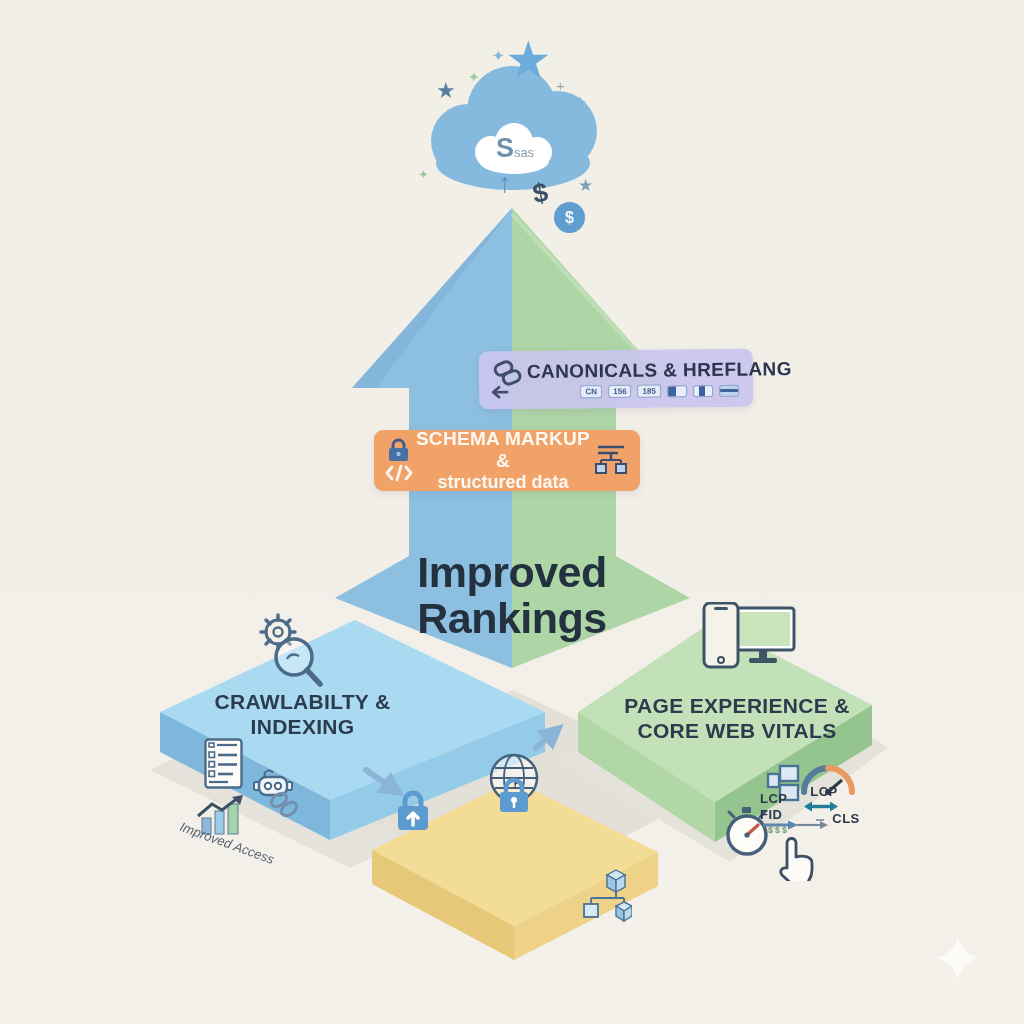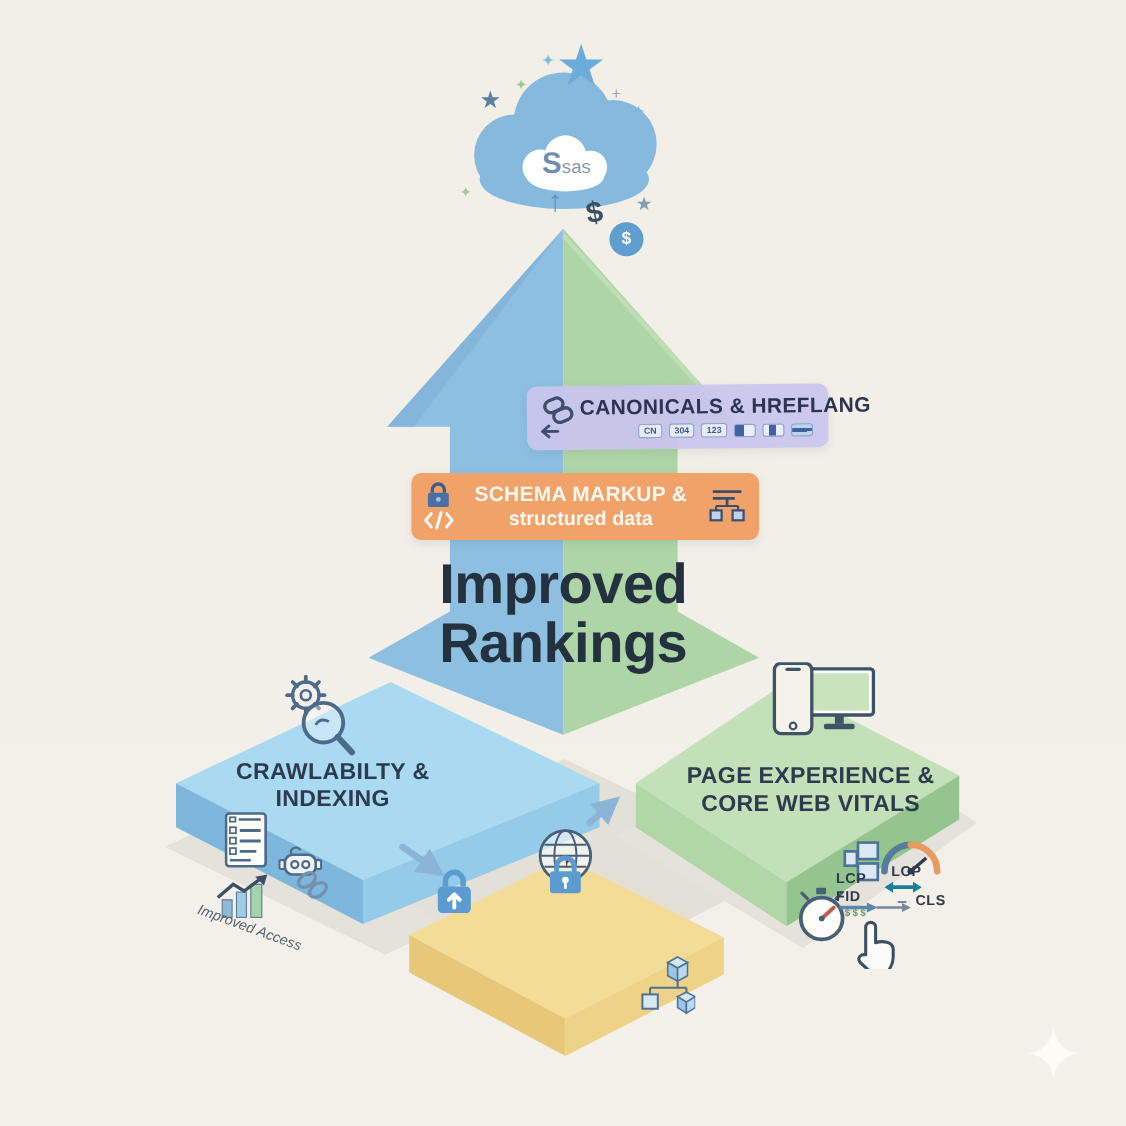--- a/index.html
+++ b/index.html
@@ -5,30 +5,30 @@
   html,body{margin:0;padding:0;background:#e9e6df;}
   #stage{
     position:relative;width:1024px;height:1024px;overflow:hidden;
     background:linear-gradient(180deg,#f2efe7 0%,#f2efe8 55%,#f4f1ea 100%);
     font-family:"Liberation Sans", sans-serif;
   }
   .abs{position:absolute;}
   svg{display:block;}
   
   .headline{
-    left:372px;top:504px;width:280px;text-align:center;
-    font-size:51px;font-weight:700;color:#24313f;line-height:1.06;letter-spacing:-0.5px;
+    left:372px;top:550px;width:280px;text-align:center;
+    font-size:43px;font-weight:700;color:#24313f;line-height:1.06;letter-spacing:-0.5px;
   }
   .plat-label{font-weight:700;color:#2c3b4d;text-align:center;letter-spacing:0.3px;}
   .label-left{left:195px;top:690px;width:215px;font-size:21px;line-height:1.18;}
   .label-right{left:617px;top:694px;width:240px;font-size:21px;line-height:1.18;}
   .label-center{left:402px;top:818px;width:220px;font-size:22px;line-height:1.22;}
   .cloud-text{left:477px;top:133px;width:76px;text-align:center;color:#7290ae;white-space:nowrap;}
   .cloud-text .big{font-size:27px;font-weight:700;}
-  .cloud-text .small{font-size:17px;font-weight:400;color:#8399ac;}
+  .cloud-text .small{font-size:13px;font-weight:400;color:#8399ac;}
   .improved-access{
     left:183px;top:819px;width:110px;font-size:13px;font-style:italic;color:#55626f;
     transform:rotate(20deg);transform-origin:left top;white-space:nowrap;
   }
   .metric{font-size:13px;font-weight:700;color:#2c3a4c;letter-spacing:0.5px;}
   .m-gauge{left:804px;top:784px;width:40px;text-align:center;}
   .m-lcp{left:760px;top:791px;width:40px;}
   .m-fid{left:760px;top:807px;width:40px;}
   .m-cls{left:826px;top:811px;width:40px;text-align:center;}
   .m-dollars{left:768px;top:825px;font-size:9px;color:#6d9b72;font-weight:700;letter-spacing:2px;}
@@ -43,21 +43,21 @@
   .chips{display:flex;justify-content:center;gap:6px;margin-top:3px;align-items:center;}
   .chip{
     background:#e5ecf8;border:1px solid #8fa3cc;border-radius:3px;
     font-size:8px;font-weight:700;color:#3c5a8c;padding:1px 4px;line-height:9px;min-width:12px;text-align:center;
   }
   .chip.flag{width:18px;height:10px;padding:0;}
   .flag1{background:linear-gradient(90deg,#3f62a0 45%,#e8eefa 45%);}
   .flag2{background:linear-gradient(90deg,#e8eefa 28%,#3f62a0 28%,#3f62a0 62%,#e8eefa 62%);}
   .flag3{background:linear-gradient(180deg,#bcd3ea 30%,#3f62a0 30%,#3f62a0 65%,#bcd3ea 65%);}
   .banner-schema{
-    left:374px;top:430px;width:316px;height:61px;
+    left:374px;top:430px;width:266px;height:61px;
     background:#f0a269;padding:0 10px;box-sizing:border-box;
   }
   .banner-schema .txtcol{flex:1;text-align:center;color:#fdf8f2;font-weight:700;line-height:1.15;}
   .banner-schema .l1{font-size:19px;letter-spacing:0.3px;}
   .banner-schema .l2{font-size:18px;}
   
   .glyph{position:absolute;line-height:1;user-select:none;}
   .coin{
     left:554px;top:202px;width:31px;height:31px;border-radius:50%;background:#5f9ecf;
     display:flex;align-items:center;justify-content:center;color:#f4f8fc;font-size:16px;font-weight:700;
@@ -152,22 +152,22 @@
         <g stroke-width="2.6" stroke-linecap="round" stroke-linejoin="round">
           <line x1="7" y1="33" x2="20" y2="33"></line>
           <polyline points="12,28 6,33 12,38" fill="none"></polyline>
         </g>
       </svg>
     </span>
     <div class="txtcol">
       <div class="title">CANONICALS &amp; HREFLANG</div>
       <div class="chips">
         <span class="chip">CN</span>
-        <span class="chip">304</span>
-        <span class="chip">123</span>
+        <span class="chip">156</span>
+        <span class="chip">185</span>
         <span class="chip flag flag1"></span>
         <span class="chip flag flag2"></span>
         <span class="chip flag flag3"></span>
       </div>
     </div>
   </div>
 
   <div class="abs banner banner-schema">
     <span>
       <svg width="30" height="46" viewBox="0 0 30 46">

